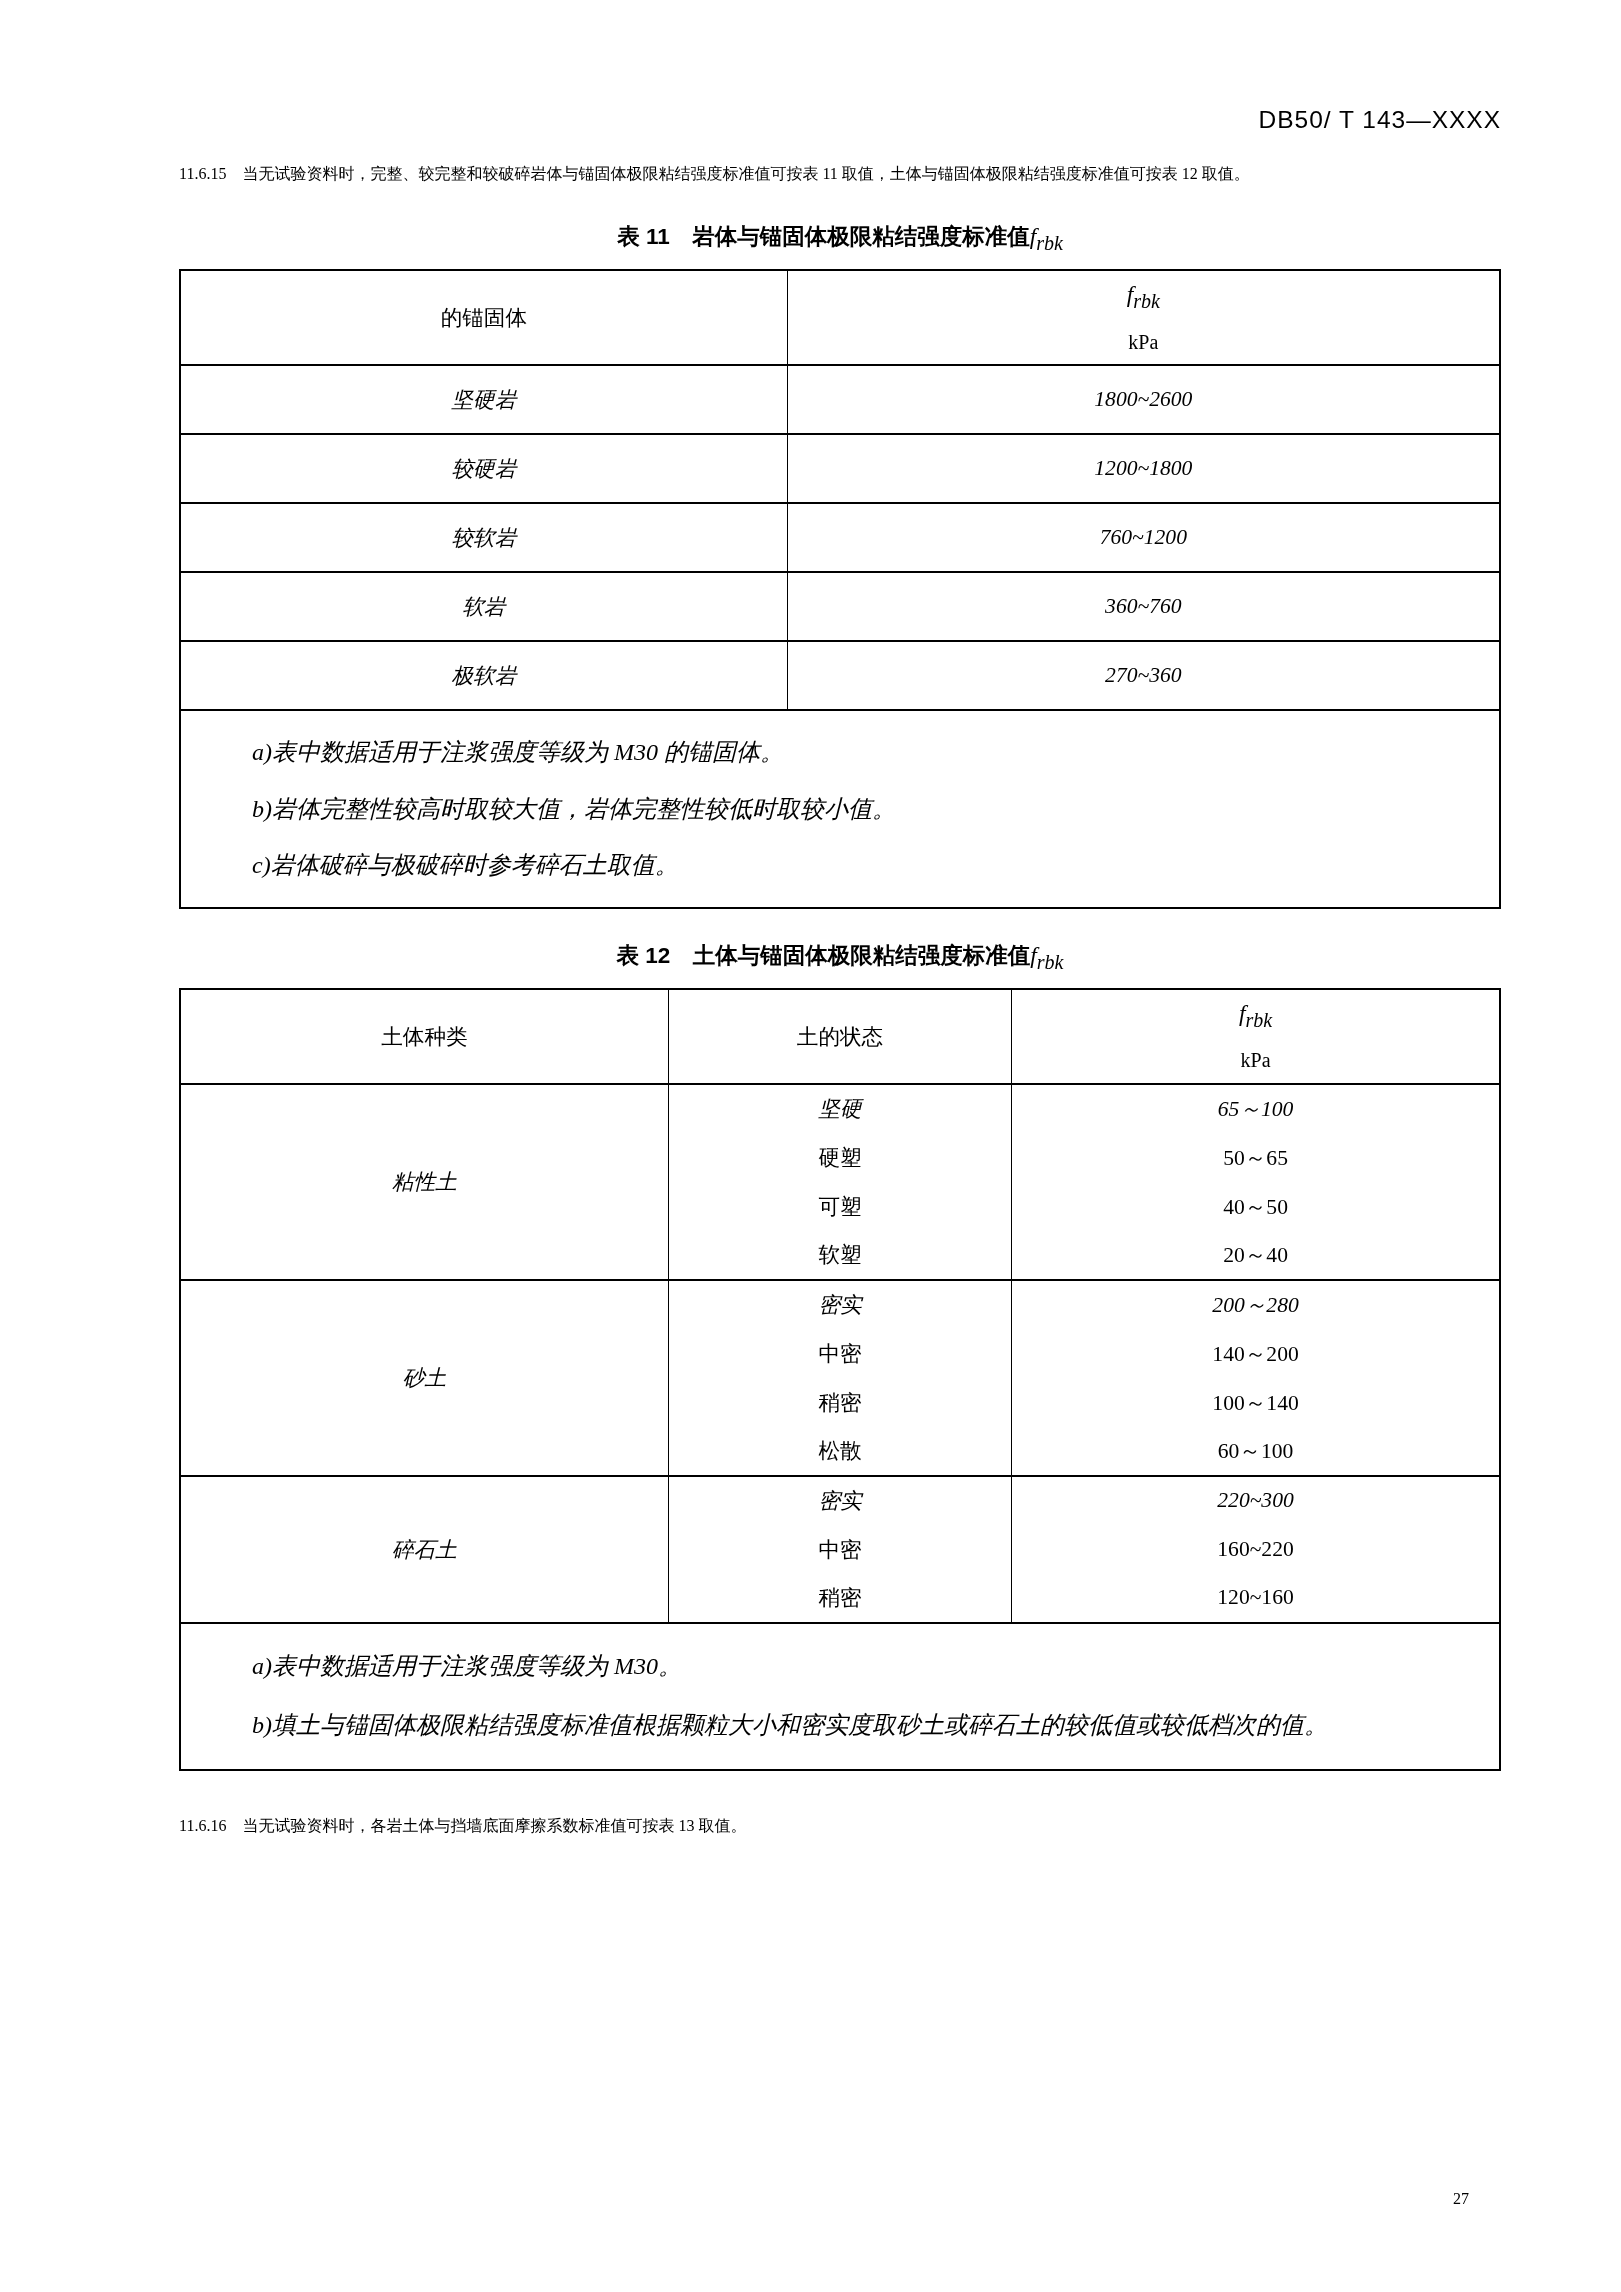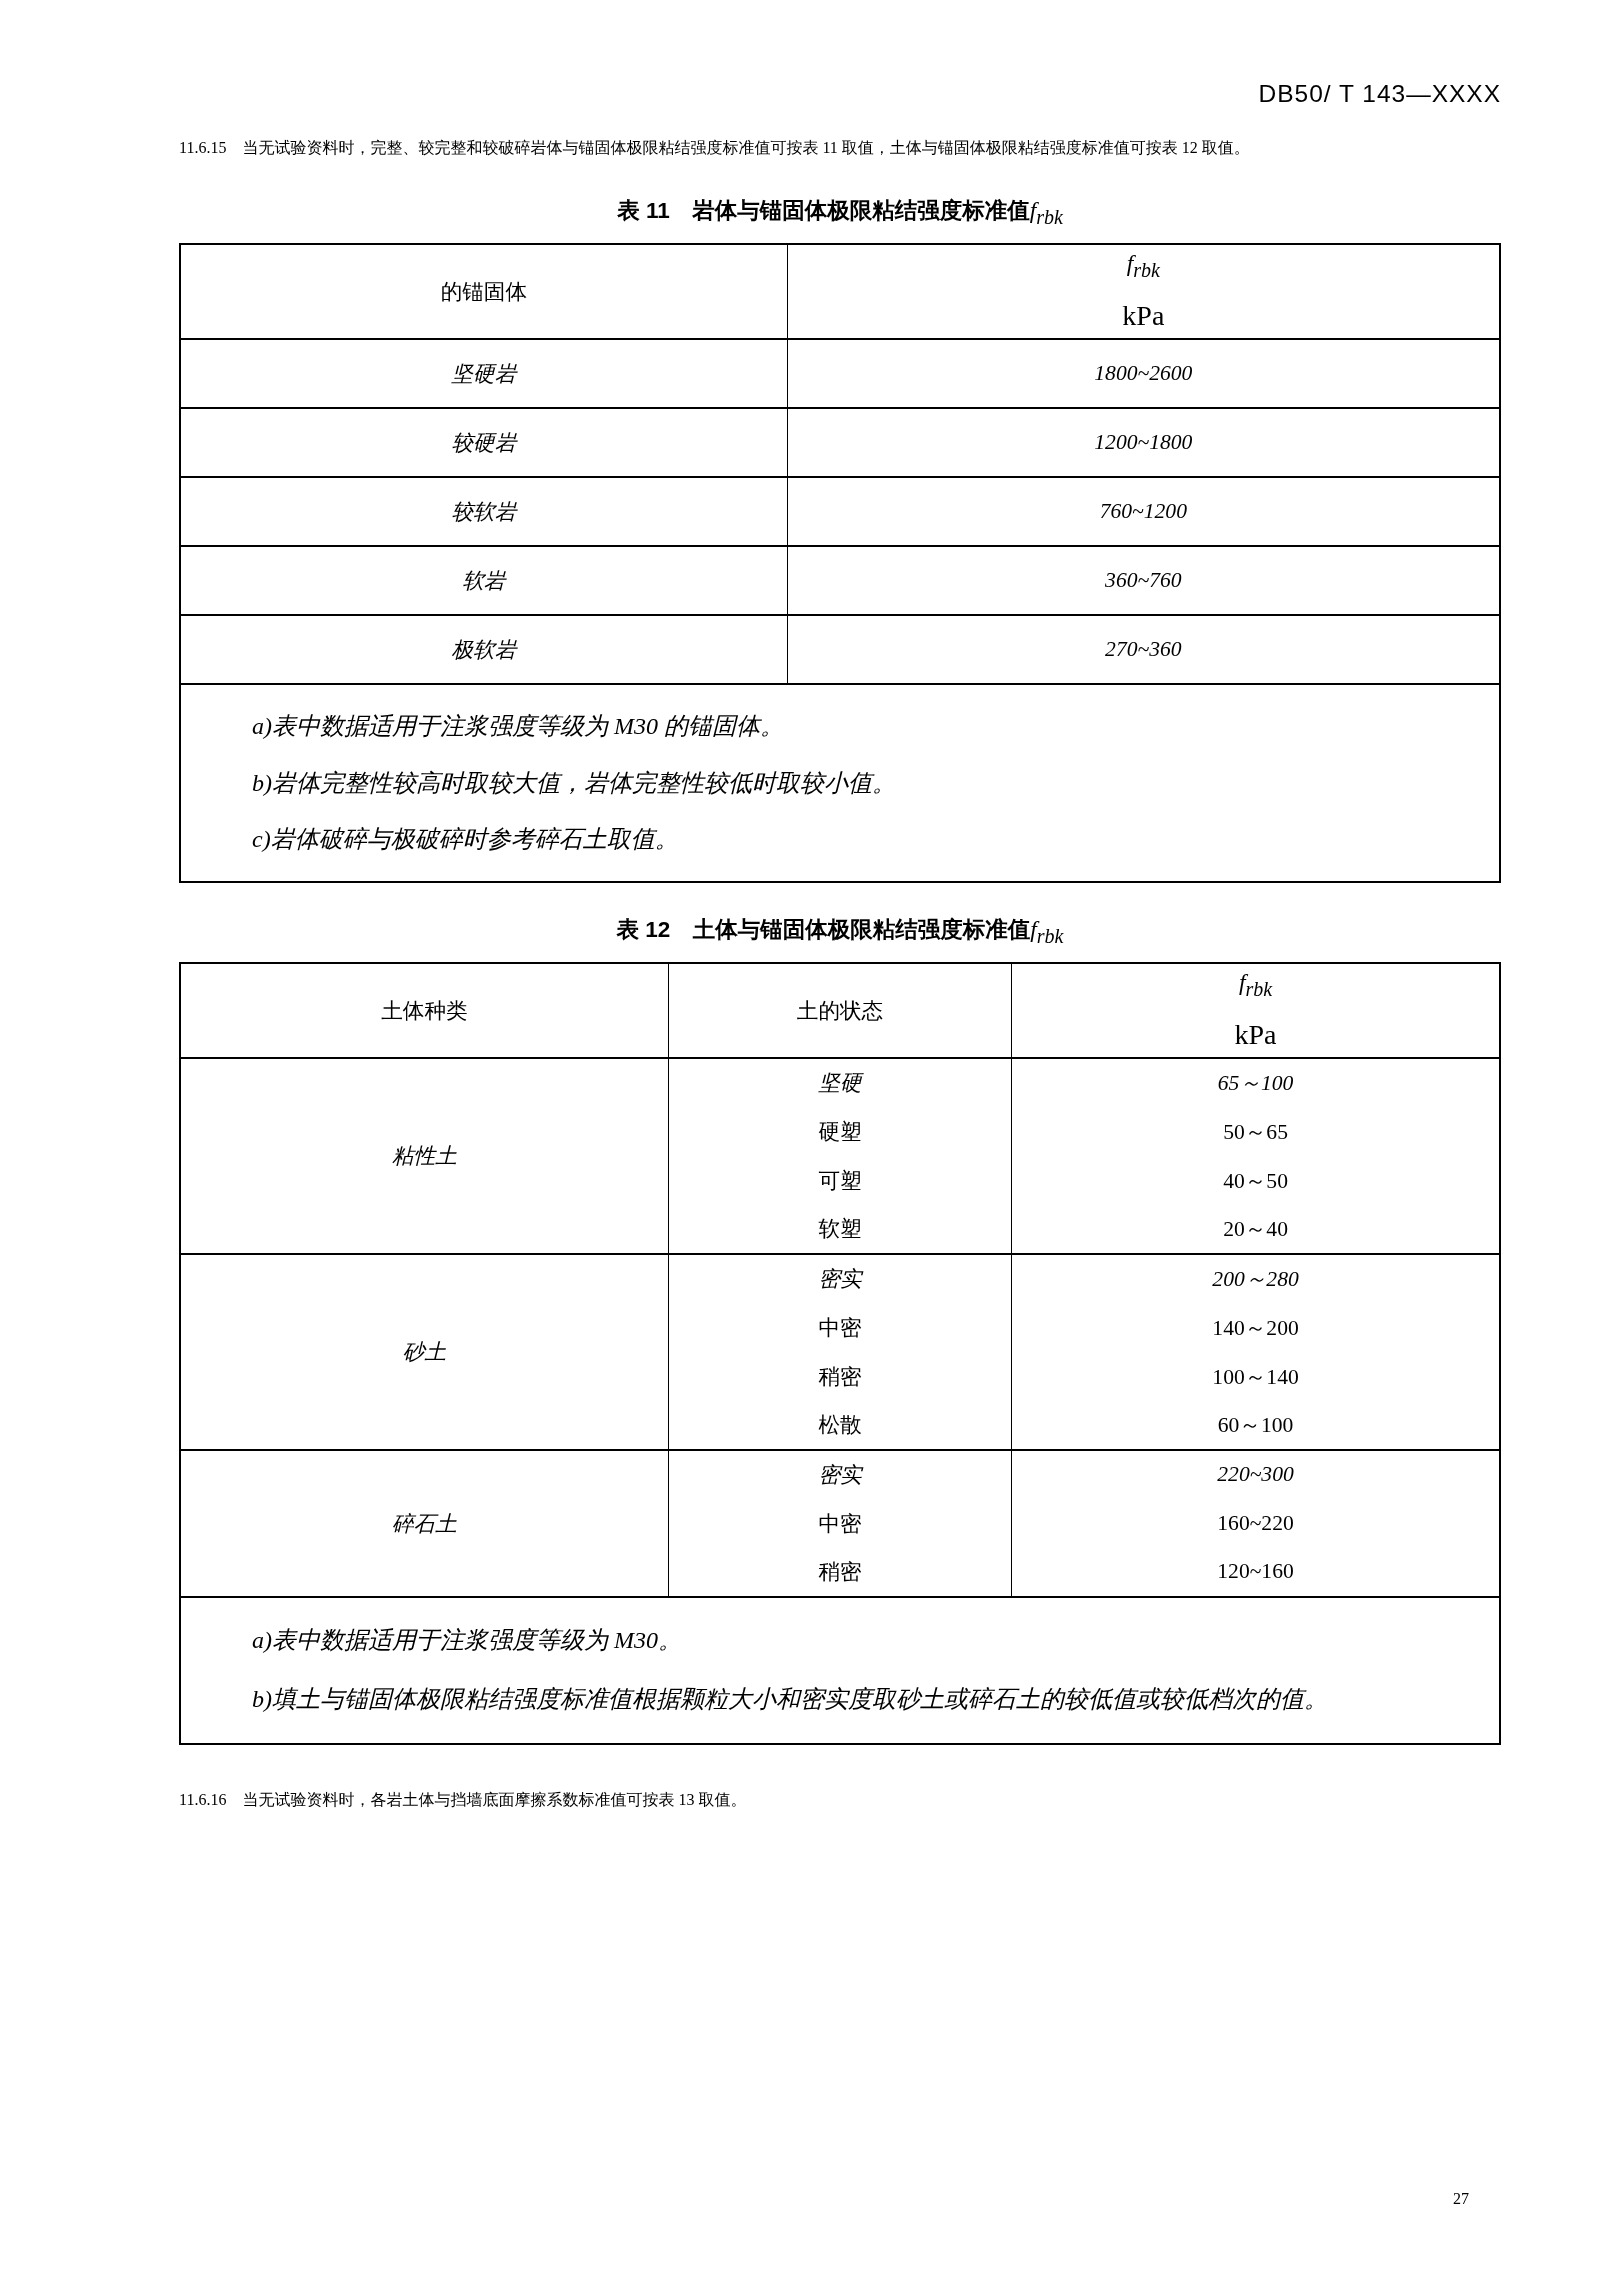--- a/index.html
+++ b/index.html
@@ -1,20 +1,20 @@
 <!DOCTYPE html>
 <html><head>
 <meta charset="utf-8">
 <style>
   * { margin:0; padding:0; box-sizing:border-box; }
   html,body { background:#ffffff; }
   .page {
     width:1621px; height:2293px; position:relative; background:#fff;
     font-family:"Liberation Serif", serif; color:#000;
-    padding:80px 120px 0 179px; overflow:hidden;
+    padding:106px 120px 0 179px; overflow:hidden;
   }
   .doc-code {
     text-align:right; font-family:"Liberation Sans", sans-serif;
     font-size:24.5px; letter-spacing:1px;
   }
   .para {
     font-size:16px; line-height:2.05; text-align:justify; margin-top:23.5px;
   }
   .caption {
     text-align:center; font-weight:bold; font-size:22.5px; margin-top:31px;
@@ -28,21 +28,21 @@
     table-layout:fixed; margin-top:13.7px;
   }
   .doc-table td {
     border-left:1px solid #000; border-right:1px solid #000;
     text-align:center; vertical-align:middle; font-size:21.6px; padding:0;
   }
   .doc-table tr.hr td { border-top:2px solid #000000;font-style:italic; }
   .thead td { height:95px; }
   .t11 tr.data td { height:69px; }
   .t12 tr.g td { height:49px; }
-  .unit { font-size:28px; font-style:normal; margin-top:18px; }
+  .unit { font-size:20px; font-style:normal; margin-top:18px; }
   td.notes { text-align:left; padding:13.7px 23.5px 13.7px 51px; }
   td.notes div { font-size:24px; line-height:2.35;margin-left:20px; }
   .t12 td.notes div { line-height:2.45; }
   .page-num {
     position:absolute; top:2147px; right:152px; font-size:16px;margin-top:43px;
   }
 </style>
 </head>
 <body>
 

